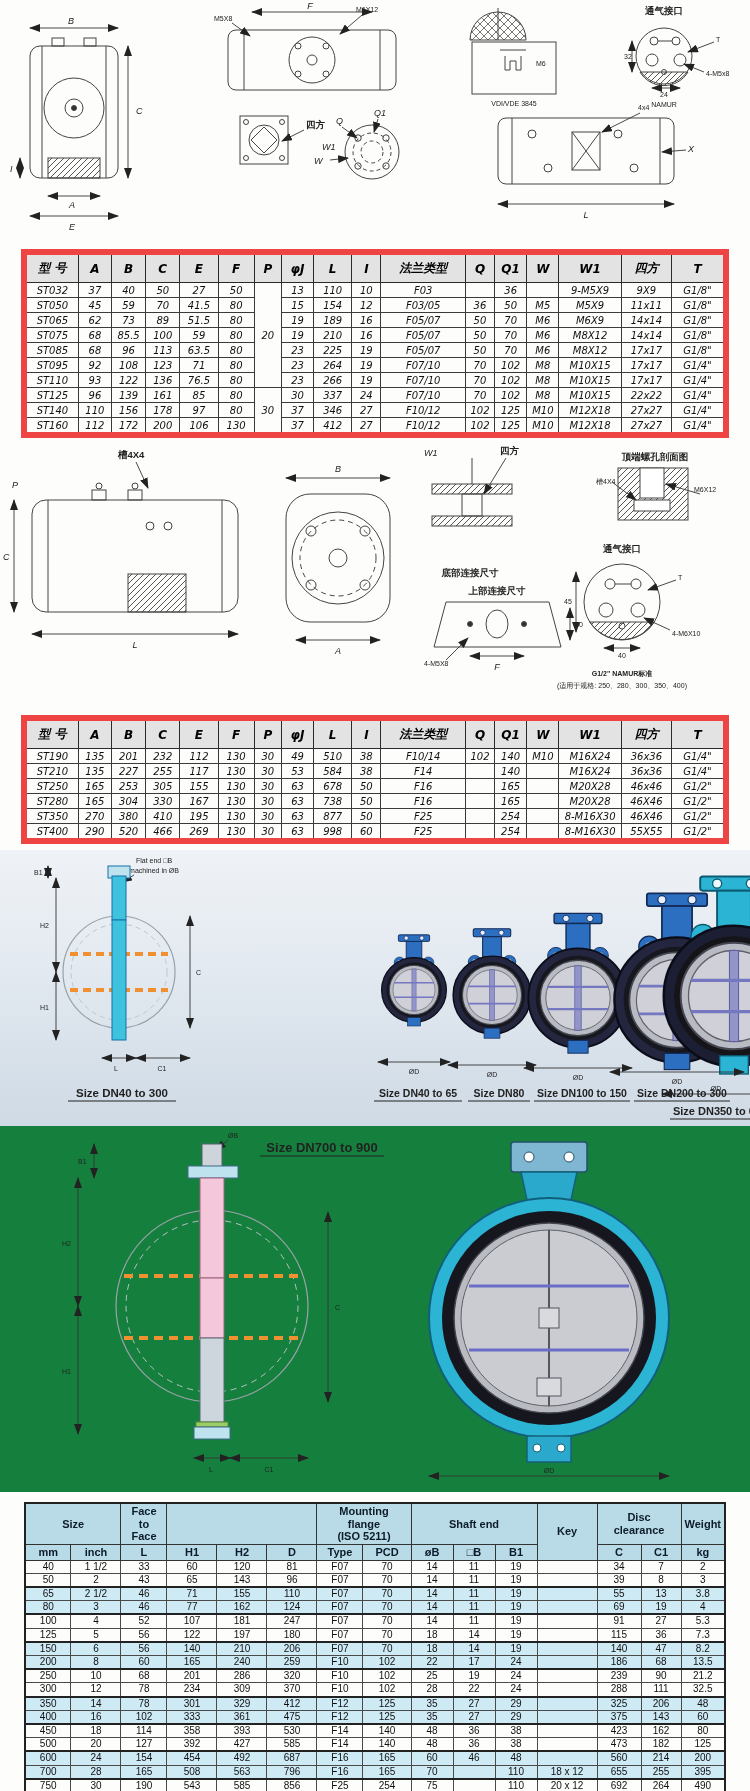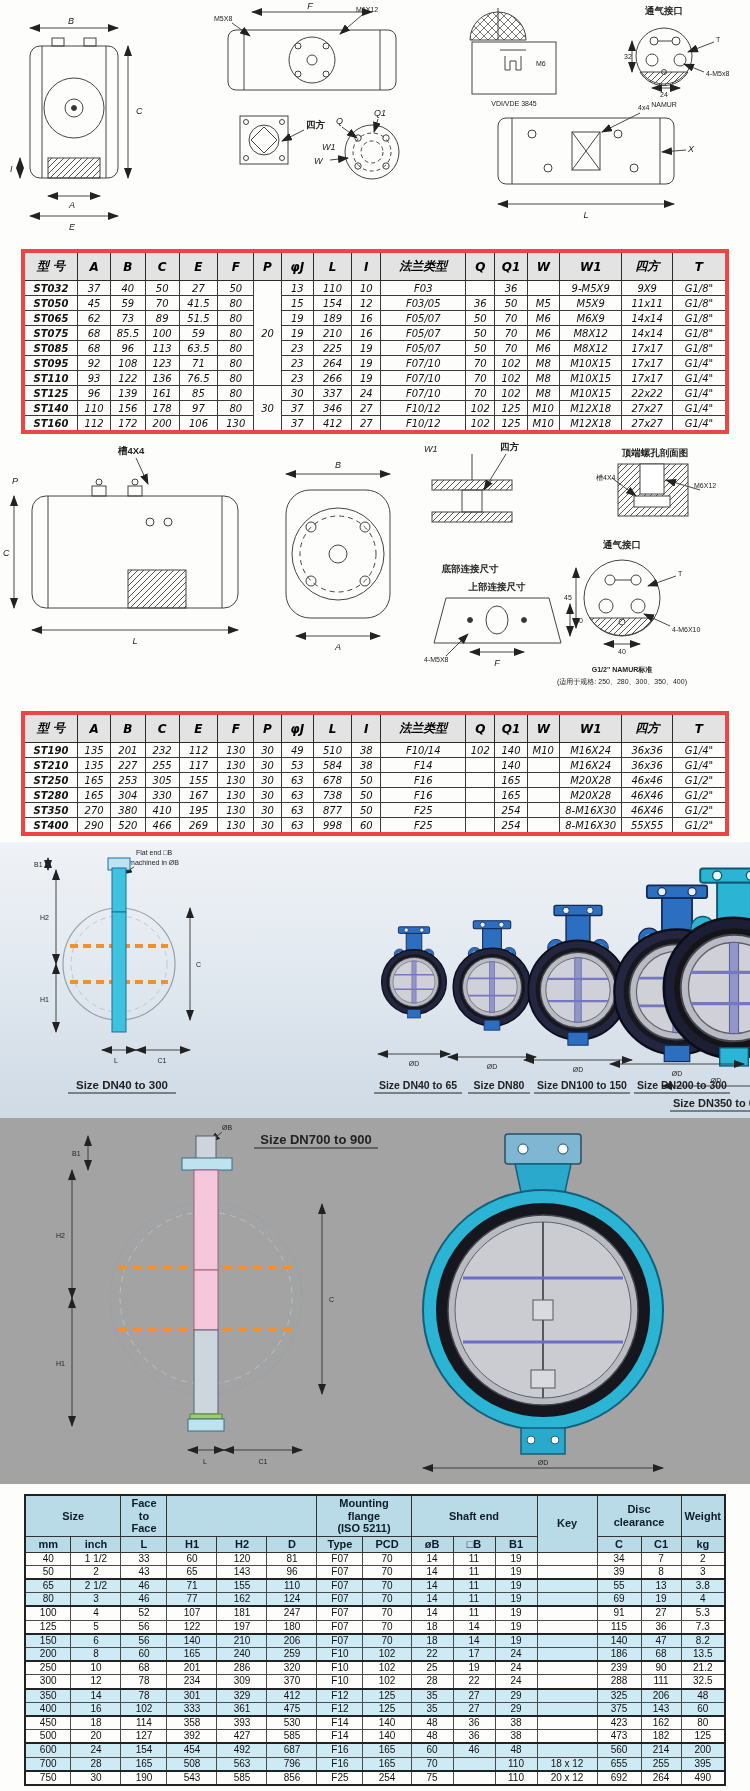--- a/index.html
+++ b/index.html
@@ -16,40 +16,40 @@
   .lbl-s { font-size:7px; }
   .lbl-cn{ font-size:9.5px; font-weight:bold; font-style:normal; }
   .cap   { font-size:11.5px; font-weight:bold; }
   .cap-lg{ font-size:13px; font-weight:bold; }
   .thin  { stroke:#444; stroke-width:1; fill:none; }
   .dimln { stroke:#333; stroke-width:0.9; fill:none; }
 
   
   .spec-table {
     border-collapse:collapse; table-layout:fixed; width:708px;
-    margin:7px auto 0 auto; border:4px solid #ef4444;
+    margin:7px auto 0 auto; border:6px solid #ef4444;
     font-family:"DejaVu Sans", sans-serif;
   }
   .spec-table th {
     background:#e3e3e3; border:1px solid #2a2a2a; border-left:1px dotted #777;
     font-size:12px; font-weight:bold; font-style:italic; padding:5px 0; color:#000;
   }
   .spec-table td {
     border:1px solid #3a3a3a; font-size:10px; font-style:italic;
     text-align:center; padding:1.5px 0; color:#101010; overflow:hidden; white-space:nowrap;
   }
-  .spec-table td.model { font-weight:bold; }
+  .spec-table td.model { font-weight:normal; }
 
   
   .valve-strip {
     background:linear-gradient(180deg,#eff2f6 0%,#e2e9f0 45%,#cfdae5 100%);
     margin-top:6px;
     padding-left:22px;
   }
-  .lower-draw { background:#a3a3a3; }
+  .lower-draw { background:#15803d;padding-left:6px; }
 
   
   .dim-table {
     border-collapse:collapse; table-layout:fixed; width:700px;
     margin:10px auto 2px auto; border:2px solid #222;
   }
   .dim-table th {
     background:#b9dbe8; border:1px solid #333; font-size:11px; font-weight:bold;
     padding:1px 0; white-space:pre-line; line-height:1.15; color:#0c1c28;
   }

